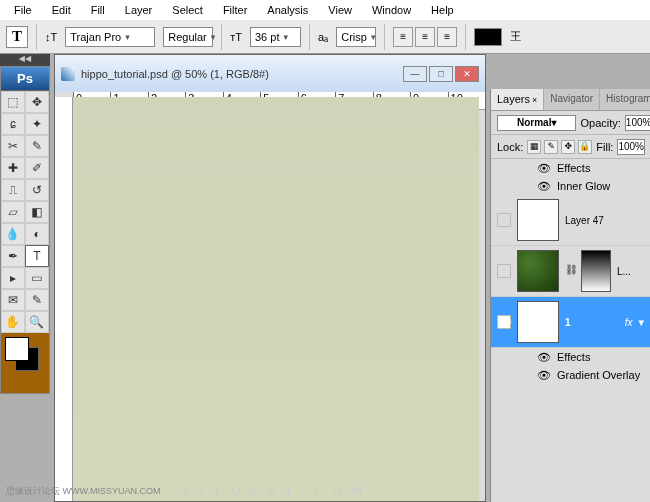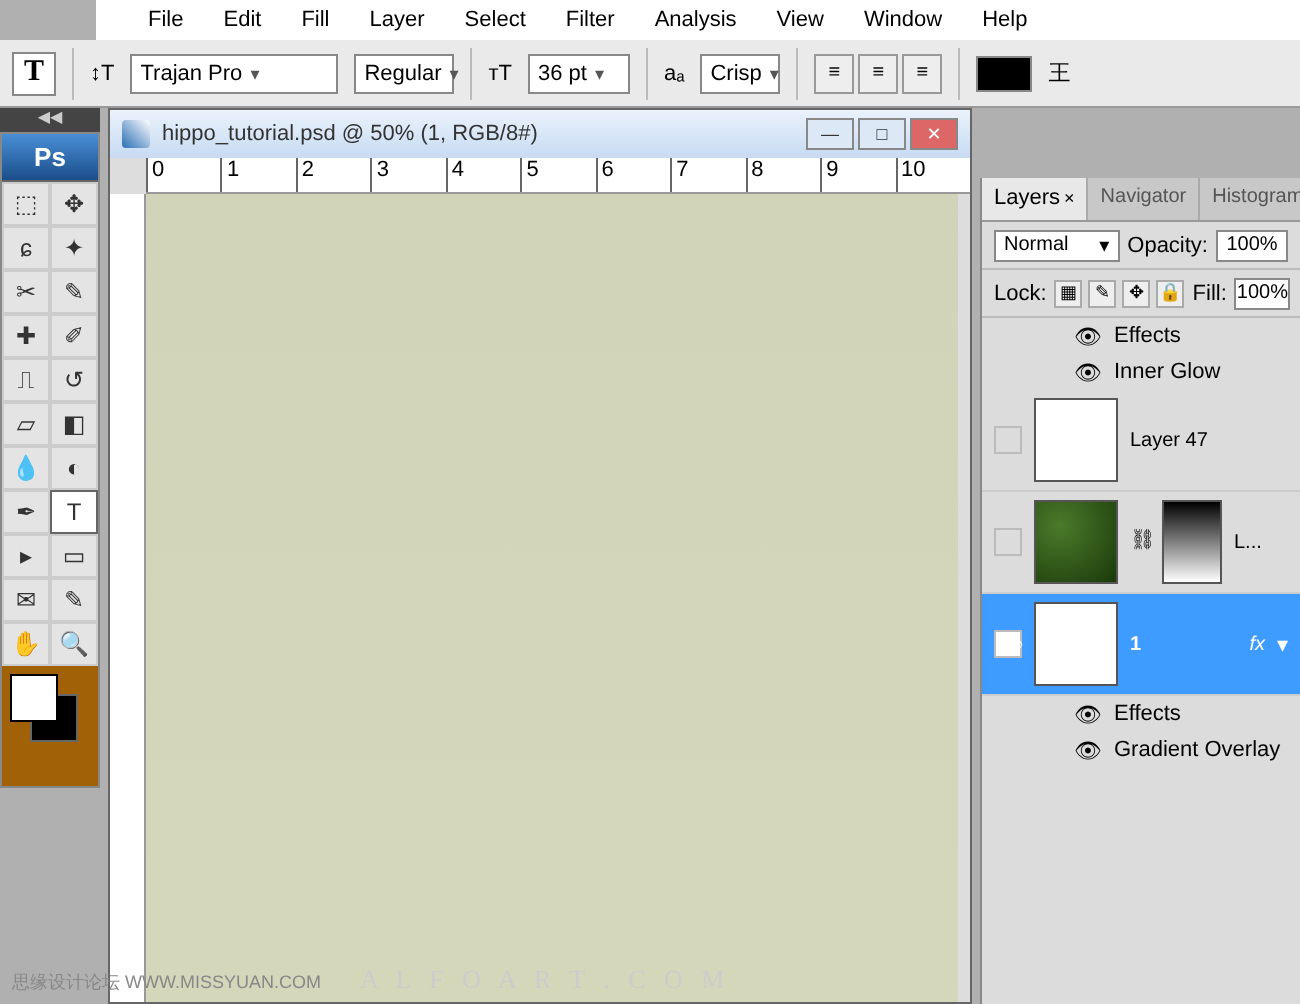--- a/index.html
+++ b/index.html
@@ -1,60 +1,60 @@
 <!DOCTYPE html>
 <html><head>
 <meta charset="utf-8">
 <style>
 * { margin: 0; padding: 0; box-sizing: border-box; font-family: Tahoma, sans-serif; font-size: 11px; }
 body { background: #b0b0b0; width: 650px; height: 502px; overflow: hidden; position: relative; }
-.menubar { background: #fff; height: 20px; display: flex; align-items: center; padding: 0 16px; gap: 0; margin-left: 48px; }
+.menubar { background: #fff; height: 20px; display: flex; align-items: center; padding: 0 4px; gap: 0; }
 .menubar span { padding: 3px 10px; cursor: default; }
 .options-bar { background: #eaeaea; height: 34px; border-bottom: 1px solid #999; display: flex; align-items: center; padding: 0 6px; gap: 8px; }
 .tool-icon-box { width: 22px; height: 22px; border: 1px solid #888; background: #fff; display: flex; align-items: center; justify-content: center; font-family: 'Times New Roman'; font-weight: bold; font-size: 15px; }
 .dropdown { background: #fff; border: 1px solid #888; height: 20px; display: flex; align-items: center; padding: 0 4px; position: relative; }
 .dropdown::after { content: "▾"; margin-left: 4px; font-size: 9px; color: #555; }
-.dd-font { width: 104px; }
+.dd-font { width: 90px; }
 .dd-style { width: 50px; }
 .dd-size { width: 51px; text-align: center; }
 .dd-aa { width: 40px; }
 .sep { width: 1px; height: 26px; background: #bbb; }
 .align-group { display: flex; gap: 2px; }
 .align-btn { width: 20px; height: 20px; border: 1px solid #999; background: #eee; display: flex; align-items: center; justify-content: center; font-size: 10px; }
 .swatch { width: 28px; height: 18px; background: #000; border: 1px solid #888; }
 
 .workspace { position: absolute; top: 54px; left: 0; right: 0; bottom: 0; }
 .sidebar-toggle { position: absolute; top: 0; left: 0; width: 50px; height: 12px; background: #444; color: #ccc; font-size: 8px; text-align: center; }
 .toolbox { position: absolute; top: 12px; left: 0; width: 50px; background: #a16207; border: 1px solid #888; padding-bottom: 12px; }
 .ps-logo { height: 24px; background: linear-gradient(#4a8fd6,#1a4e8a); color: #fff; font-weight: bold; font-size: 13px; display: flex; align-items: center; justify-content: center; border-bottom: 1px solid #666; }
 .tool-grid { display: grid; grid-template-columns: 1fr 1fr; }
 .tool-cell { width: 24px; height: 22px; border: 1px solid #ccc; background: #e4e4e4; display: flex; align-items: center; justify-content: center; font-size: 12px; color: #333; }
 .tool-cell.active { background: #fff; border: 1px solid #666; }
 .color-swatches { padding: 6px 4px; position: relative; height: 48px; }
 .fg-swatch { position: absolute; top: 4px; left: 4px; width: 24px; height: 24px; background: #fff; border: 1px solid #000; z-index: 2; }
 .bg-swatch { position: absolute; top: 14px; left: 14px; width: 24px; height: 24px; background: #000; border: 1px solid #666; }
 
 .doc-window { position: absolute; top: 0; left: 54px; width: 432px; height: 448px; background: #ddd; border: 1px solid #666; }
-.doc-title { height: 24px; background: linear-gradient(#eaf2fb,#c7dbf3); display: flex; align-items: center; padding: 0 6px; color: #333; }
+.doc-title { height: 37px; background: linear-gradient(#eaf2fb,#c7dbf3); display: flex; align-items: center; padding: 0 6px; color: #333; }
 .doc-title .doc-icon { width: 14px; height: 14px; background: linear-gradient(45deg,#2a6fb5,#fff); margin-right: 6px; border-radius: 2px; }
 .win-controls { margin-left: auto; display: flex; gap: 2px; }
 .win-btn { width: 24px; height: 16px; border: 1px solid #888; background: #dce8f6; display: flex; align-items: center; justify-content: center; font-size: 9px; }
 .win-btn.close { background: #d66; color: #fff; }
 .ruler-h { height: 18px; background: #fff; border-bottom: 1px solid #999; font-size: 8px; display: flex; position: relative; margin-left: 18px; }
 .ruler-h span { flex: 1; border-left: 1px solid #666; padding-left: 2px; }
 .ruler-v { position: absolute; top: 42px; left: 0; width: 18px; bottom: 0; background: #fff; border-right: 1px solid #999; }
 .canvas { position: absolute; top: 42px; left: 18px; right: 6px; bottom: 0; background: linear-gradient(#d1d4b8, #d5d7bb); }
 
 .panels { position: absolute; top: 35px; right: 0; width: 160px; bottom: 0; background: #dcdcdc; border-left: 1px solid #888; }
 .panel-tabs { height: 22px; display: flex; border-bottom: 1px solid #999; background: #c8c8c8; }
 .panel-tab { padding: 4px 6px; font-size: 10px; color: #555; border-right: 1px solid #aaa; }
 .panel-tab.active { background: #e8e8e8; color: #000; }
 .panel-tab .x { margin-left: 2px; font-size: 9px; }
 .blend-row { height: 24px; display: flex; align-items: center; padding: 0 6px; gap: 4px; border-bottom: 1px solid #bbb; }
-.blend-dd { flex: 1; background: #fff; border: 1px solid #888; height: 16px; font-size: 10px; padding: 0 4px; display: flex; align-items: center; }
+.blend-dd { flex: 1; background: #fff; border: 1px solid #888; height: 16px; font-size: 10px; padding: 0 19px; display: flex; align-items: center; font-weight: bold; }
 .blend-dd::after { content: "▾"; margin-left: auto; }
 .opacity-box { width: 36px; background: #fff; border: 1px solid #888; height: 16px; font-size: 10px; text-align: center; display: flex; align-items: center; justify-content: center; }
 .lock-row { height: 24px; display: flex; align-items: center; padding: 0 6px; gap: 4px; font-size: 10px; border-bottom: 1px solid #bbb; }
 .lock-icons { display: flex; gap: 3px; }
 .lock-icons span { width: 14px; height: 14px; background: #eee; border: 1px solid #aaa; font-size: 9px; text-align: center; }
 
 .layer-list { overflow: hidden; }
 .effect-row { height: 18px; display: flex; align-items: center; padding-left: 46px; font-size: 10px; gap: 6px; }
 .eye { width: 14px; height: 14px; display: flex; align-items: center; justify-content: center; }
 .layer-row { display: flex; align-items: center; padding: 4px 6px; gap: 6px; border-bottom: 1px solid #ccc; }

